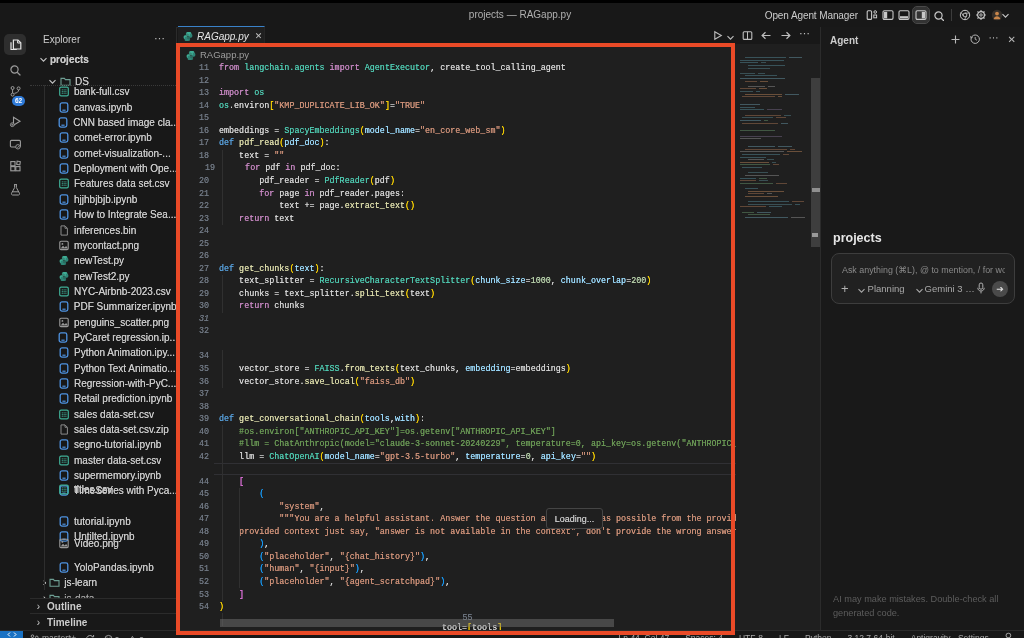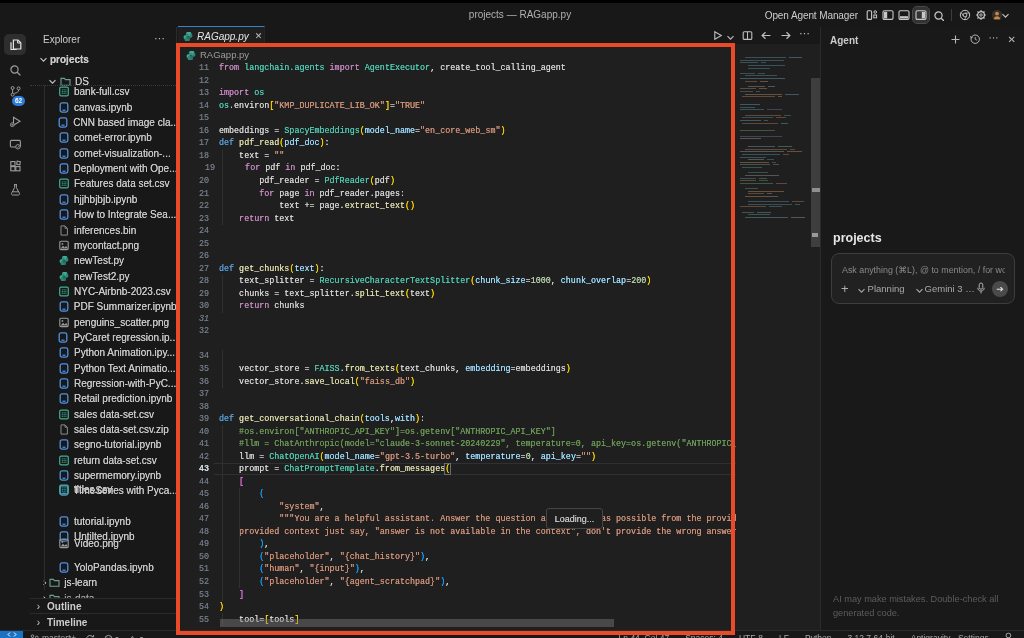--- a/index.html
+++ b/index.html
@@ -499,21 +499,21 @@
               <circle cx="5.1" cy="3.8" r="0.6" fill="#3fae96"></circle>
               <circle cx="6.9" cy="3.8" r="0.6" fill="#3fae96"></circle>
 <circle cx="3.3" cy="5.5" r="0.6" fill="#3fae96"></circle>
               <circle cx="5.1" cy="5.5" r="0.6" fill="#3fae96"></circle>
               <circle cx="6.9" cy="5.5" r="0.6" fill="#3fae96"></circle>
 <circle cx="3.3" cy="7.2" r="0.6" fill="#3fae96"></circle>
               <circle cx="5.1" cy="7.2" r="0.6" fill="#3fae96"></circle>
               <circle cx="6.9" cy="7.2" r="0.6" fill="#3fae96"></circle>
             </svg>
           </span>
-          <span class="lbltxt">return data-set.csv</span>
+          <span class="lbltxt">master data-set.csv</span>
         </div>
 <div class="trow" style="top:440.8px;">
           <span style="width:29px"></span>
           <span class="ficon">
             <svg width="10" height="11" viewBox="0 0 10 11">
               <rect x="1.2" y="0.9" width="7.6" height="9.2" rx="1.8" fill="none" stroke="#4e92e0" stroke-width="1.3"></rect>
 <path d="M3.4 8.2h3.2" stroke="#4e92e0" stroke-width="1.2"></path>
             </svg>
           </span>
           <span class="lbltxt">supermemory.ipynb</span>
@@ -691,33 +691,32 @@
 <div class="cline" style="top:263.13px;"><span class="ln">32</span><span class="ct"></span></div>
 <div class="cline" style="top:288.19px;"><span class="ln">34</span><span class="ct"></span></div>
 <div class="cline" style="top:300.72px;"><span class="ln">35</span><span class="ct">    vector_store = <span class="cl">FAISS</span>.<span class="fn">from_texts</span><span class="p1">(</span>text_chunks, <span class="v">embedding</span>=embeddings<span class="p1">)</span></span></div>
 <div class="cline" style="top:313.25px;"><span class="ln">36</span><span class="ct">    vector_store.<span class="fn">save_local</span><span class="p1">(</span><span class="s">"faiss_db"</span><span class="p1">)</span></span></div>
 <div class="cline" style="top:325.78px;"><span class="ln">37</span><span class="ct"></span></div>
 <div class="cline" style="top:338.31px;"><span class="ln">38</span><span class="ct"></span></div>
 <div class="cline" style="top:350.84px;"><span class="ln">39</span><span class="ct"><span class="kb">def</span> <span class="fn">get_conversational_chain</span><span class="p1">(</span><span class="v">tools</span>,<span class="v">with</span><span class="p1">)</span>:</span></div>
 <div class="cline" style="top:363.37px;"><span class="ln">40</span><span class="ct">    <span class="c">#os.environ["ANTHROPIC_API_KEY"]=os.getenv["ANTHROPIC_API_KEY"]</span></span></div>
 <div class="cline" style="top:375.90px;"><span class="ln">41</span><span class="ct">    <span class="c">#llm = ChatAnthropic(model="claude-3-sonnet-20240229", temperature=0, api_key=os.getenv("ANTHROPIC_API_KEY"))</span></span></div>
 <div class="cline" style="top:388.43px;"><span class="ln">42</span><span class="ct">    llm = <span class="cl">ChatOpenAI</span><span class="p1">(</span><span class="v">model_name</span>=<span class="s">"gpt-3.5-turbo"</span>, <span class="v">temperature</span>=<span class="n">0</span>, <span class="v">api_key</span>=<span class="s">""</span><span class="p1">)</span></span></div>
-<div class="cline" style="top:400.96px;"><span class="ln" style="color:#c9d1d9;font-weight:bold">43</span><span class="ct">    prompt = <span class="cl">ChatPromptTemplate</span>.<span class="fn">from_messages</span><span class="p1" style="outline:1px solid #6a6a6a;">(</span></span></div>
 <div class="cline" style="top:413.49px;"><span class="ln">44</span><span class="ct">    <span class="p2">[</span></span></div>
 <div class="cline" style="top:426.02px;"><span class="ln">45</span><span class="ct">        <span class="p3">(</span></span></div>
 <div class="cline" style="top:438.55px;"><span class="ln">46</span><span class="ct">            <span class="s">"system"</span>,</span></div>
 <div class="cline" style="top:451.08px;"><span class="ln">47</span><span class="ct">            <span class="s">"""You are a helpful assistant. Answer the question as detailed as possible from the provided context</span></span></div>
 <div class="cline" style="top:463.61px;"><span class="ln">48</span><span class="ct">    <span class="s">provided context just say, "answer is not available in the context", don't provide the wrong answer</span></span></div>
 <div class="cline" style="top:476.14px;"><span class="ln">49</span><span class="ct">        <span class="p3">)</span>,</span></div>
 <div class="cline" style="top:488.67px;"><span class="ln">50</span><span class="ct">        <span class="p3">(</span><span class="s">"placeholder"</span>, <span class="s">"{chat_history}"</span><span class="p3">)</span>,</span></div>
 <div class="cline" style="top:501.20px;"><span class="ln">51</span><span class="ct">        <span class="p3">(</span><span class="s">"human"</span>, <span class="s">"{input}"</span><span class="p3">)</span>,</span></div>
 <div class="cline" style="top:513.73px;"><span class="ln">52</span><span class="ct">        <span class="p3">(</span><span class="s">"placeholder"</span>, <span class="s">"{agent_scratchpad}"</span><span class="p3">)</span>,</span></div>
 <div class="cline" style="top:526.26px;"><span class="ln">53</span><span class="ct">    <span class="p2">]</span></span></div>
 <div class="cline" style="top:538.79px;"><span class="ln">54</span><span class="ct"><span class="p1">)</span></span></div>
-<div class="cline" style="top:551.32px;"><span class="ln">55</span><span class="ct">    tool=<span class="p1">[</span>tools<span class="p1">]</span></span></div>
+<div class="cline" style="top:551.32px;flex-direction:column;"><span class="ln">55</span><span class="ct">    tool=<span class="p1">[</span>tools<span class="p1">]</span></span></div>
 <div class="guide" style="left:44px;top:87.7px;height:75.2px;"></div>
 <div class="guide" style="left:44px;top:213.0px;height:37.6px;"></div>
 <div class="guide" style="left:44px;top:288.2px;height:37.6px;"></div>
 <div class="guide" style="left:44px;top:363.4px;height:175.4px;"></div>
 <div class="guide" style="left:44px;top:551.3px;height:12.5px;"></div>
 <div class="guide" style="left:61px;top:426.0px;height:100.2px;"></div>
 <div style="position:absolute;left:42px;top:557px;width:394px;height:8px;background:rgba(121,121,121,0.45);"></div>
 <div style="position:absolute;left:368px;top:446px;width:55px;height:19px;background:#1f1f1f;border:1px solid #454545;border-radius:3px;z-index:5;display:flex;align-items:center;justify-content:center;font-family:'Liberation Sans',sans-serif;font-size:9px;color:#c5c5c5;">Loading...</div>
       </div>
     <div id="minimap">

